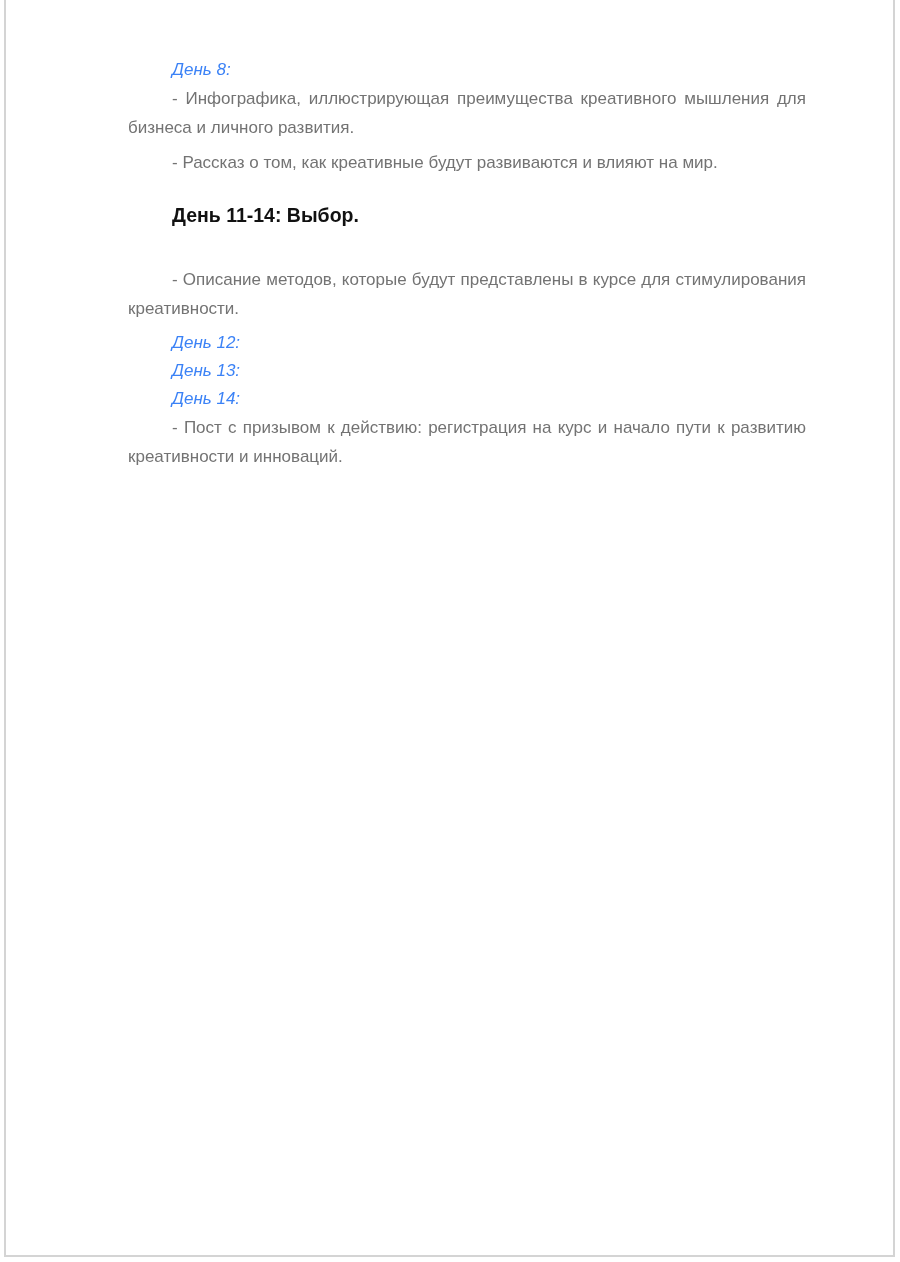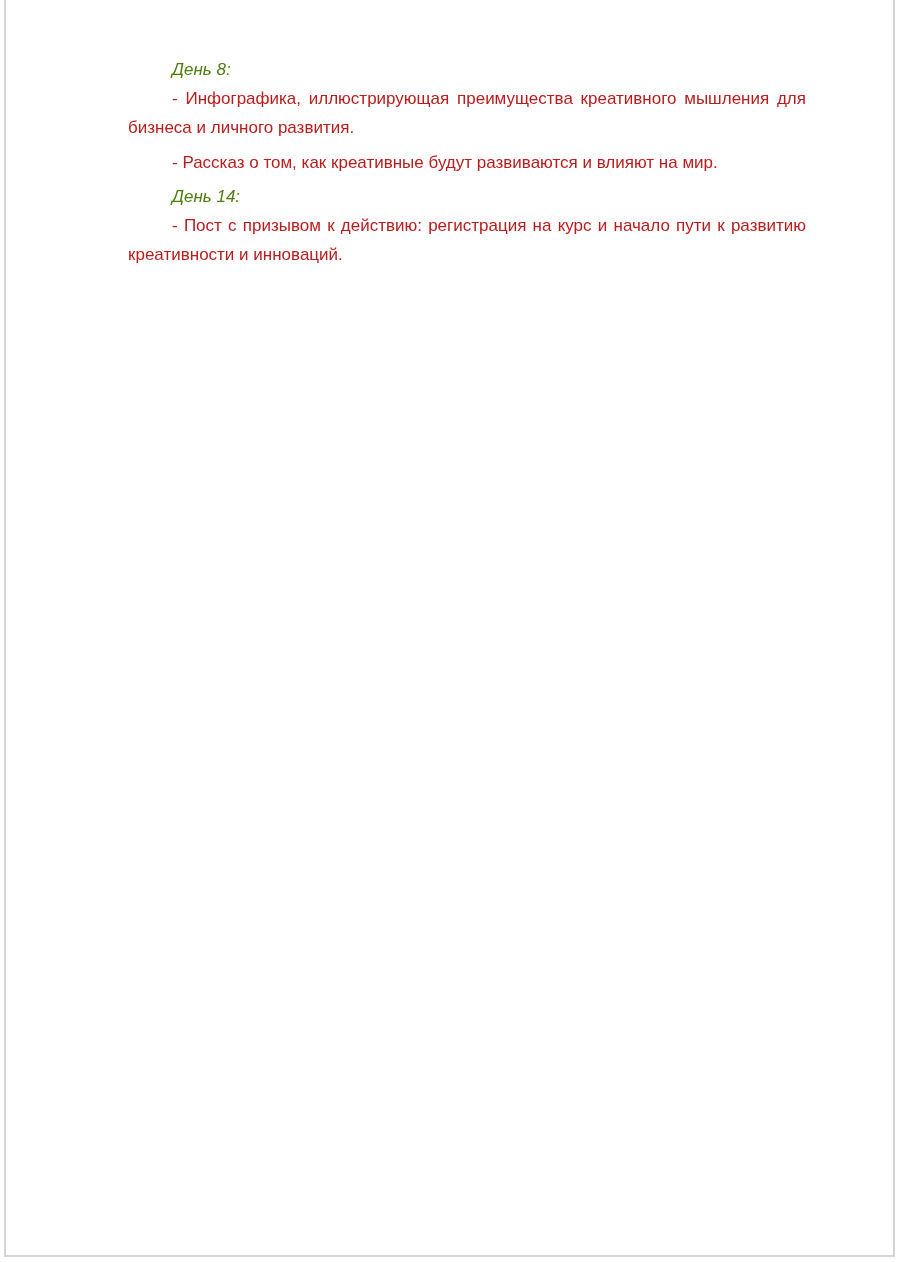--- a/index.html
+++ b/index.html
@@ -32,29 +32,29 @@
       left: 122px;
       top: 58px;
       width: 678px;
     }
     .day-label {
       font-style: italic;
       font-size: 17px;
       line-height: 28px;
       margin: 0;
       padding-left: 44px;
-      color: #4d7c0f;
+      color: #3b82f6;
     }
     .day-text {
       font-size: 17px;
       line-height: 29px;
       margin: 0 0 6px 0;
       text-align: justify;
       text-indent: 44px;
-      color: #b91c1c;
+      color: #737373;
     }
     .section-heading {
       font-weight: bold;
       font-size: 19.5px;
       line-height: 28px;
       margin: 24px 0 36px 0;
       padding-left: 44px;
       color: #111111;
     }
   </style>
@@ -62,21 +62,25 @@
 <body>
 
 <div class="page">
   <div class="content">
 
     <p class="day-label">День 8:</p>
     <p class="day-text">- Инфографика, иллюстрирующая преимущества креативного мышления для бизнеса и личного развития.</p>
 
     <p class="day-text">- Рассказ о том, как креативные будут развиваются и влияют на мир.</p>
 
+    <h2 class="section-heading">День 11-14: Выбор.</h2>
 
+    <p class="day-text">- Описание методов, которые будут представлены в курсе для стимулирования креативности.</p>
 
+    <p class="day-label">День 12:</p>
 
+    <p class="day-label">День 13:</p>
 
     <p class="day-label">День 14:</p>
     <p class="day-text">- Пост с призывом к действию: регистрация на курс и начало пути к развитию креативности и инноваций.</p>
 
   </div>
 </div>
 
 </body></html>

